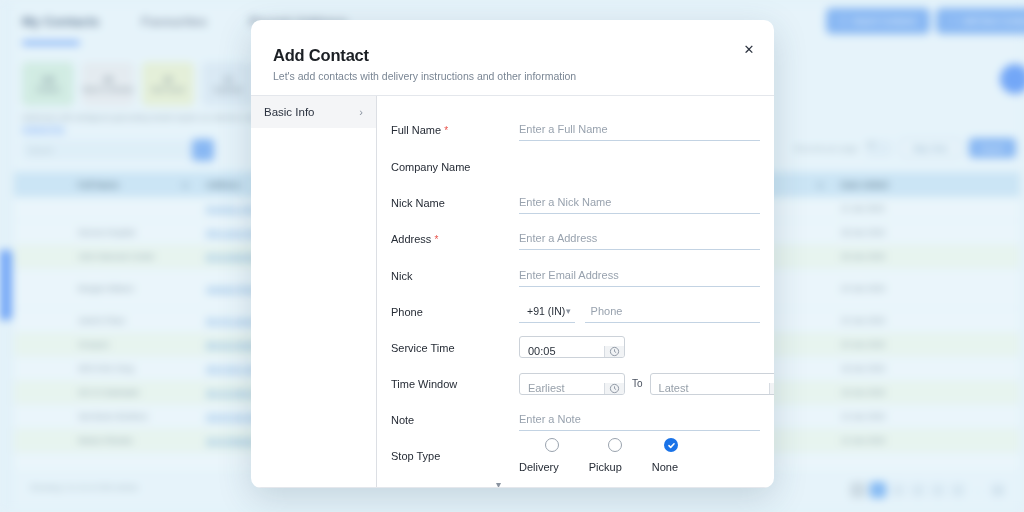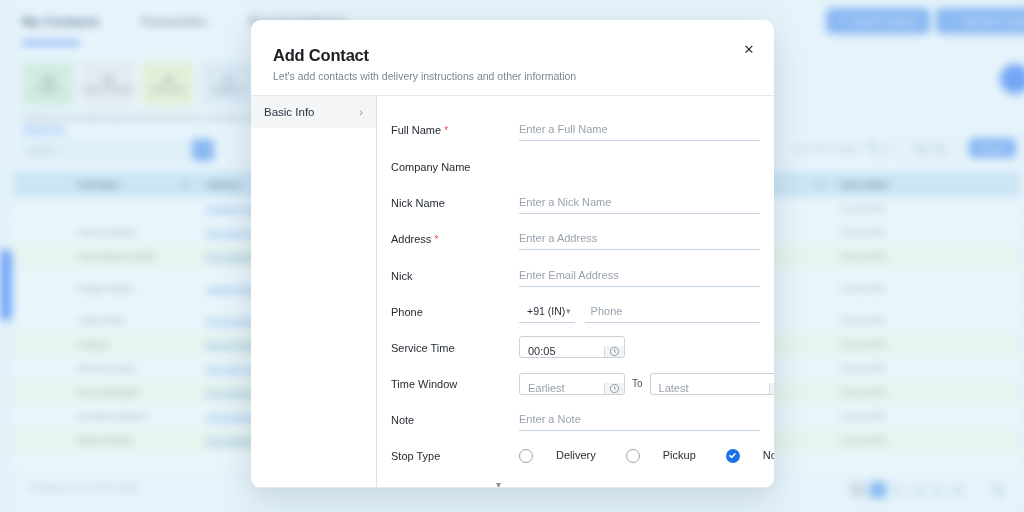--- a/index.html
+++ b/index.html
@@ -280,23 +280,24 @@
   }
   .clockbtn svg { display: block; }
   .service-box { width: 106px; }
   .tw-box { width: 106px; }
   .tw-row { display: flex; align-items: center; gap: 7px; }
   .tw-to { font-size: 10px; color: #4a5260; }
   .tw-box-latest { width: 140px; }
 
   .radio-row { display: flex; align-items: center; gap: 0; }
   .radio-item {
-    display: flex; align-items: flex-start; gap: 23px;
+    display: flex; align-items: flex-end; gap: 9px;
     cursor: pointer;
     margin-right: 30px;
+    flex-direction: column;
   }
   .radio-dot {
     width: 14px; height: 14px;
     border-radius: 50%;
     border: 1.5px solid #9aa3ae;
     background: #fff;
     flex: 0 0 auto;
   }
   .radio-dot.checked {
     border: none; background: #1a73e8;

